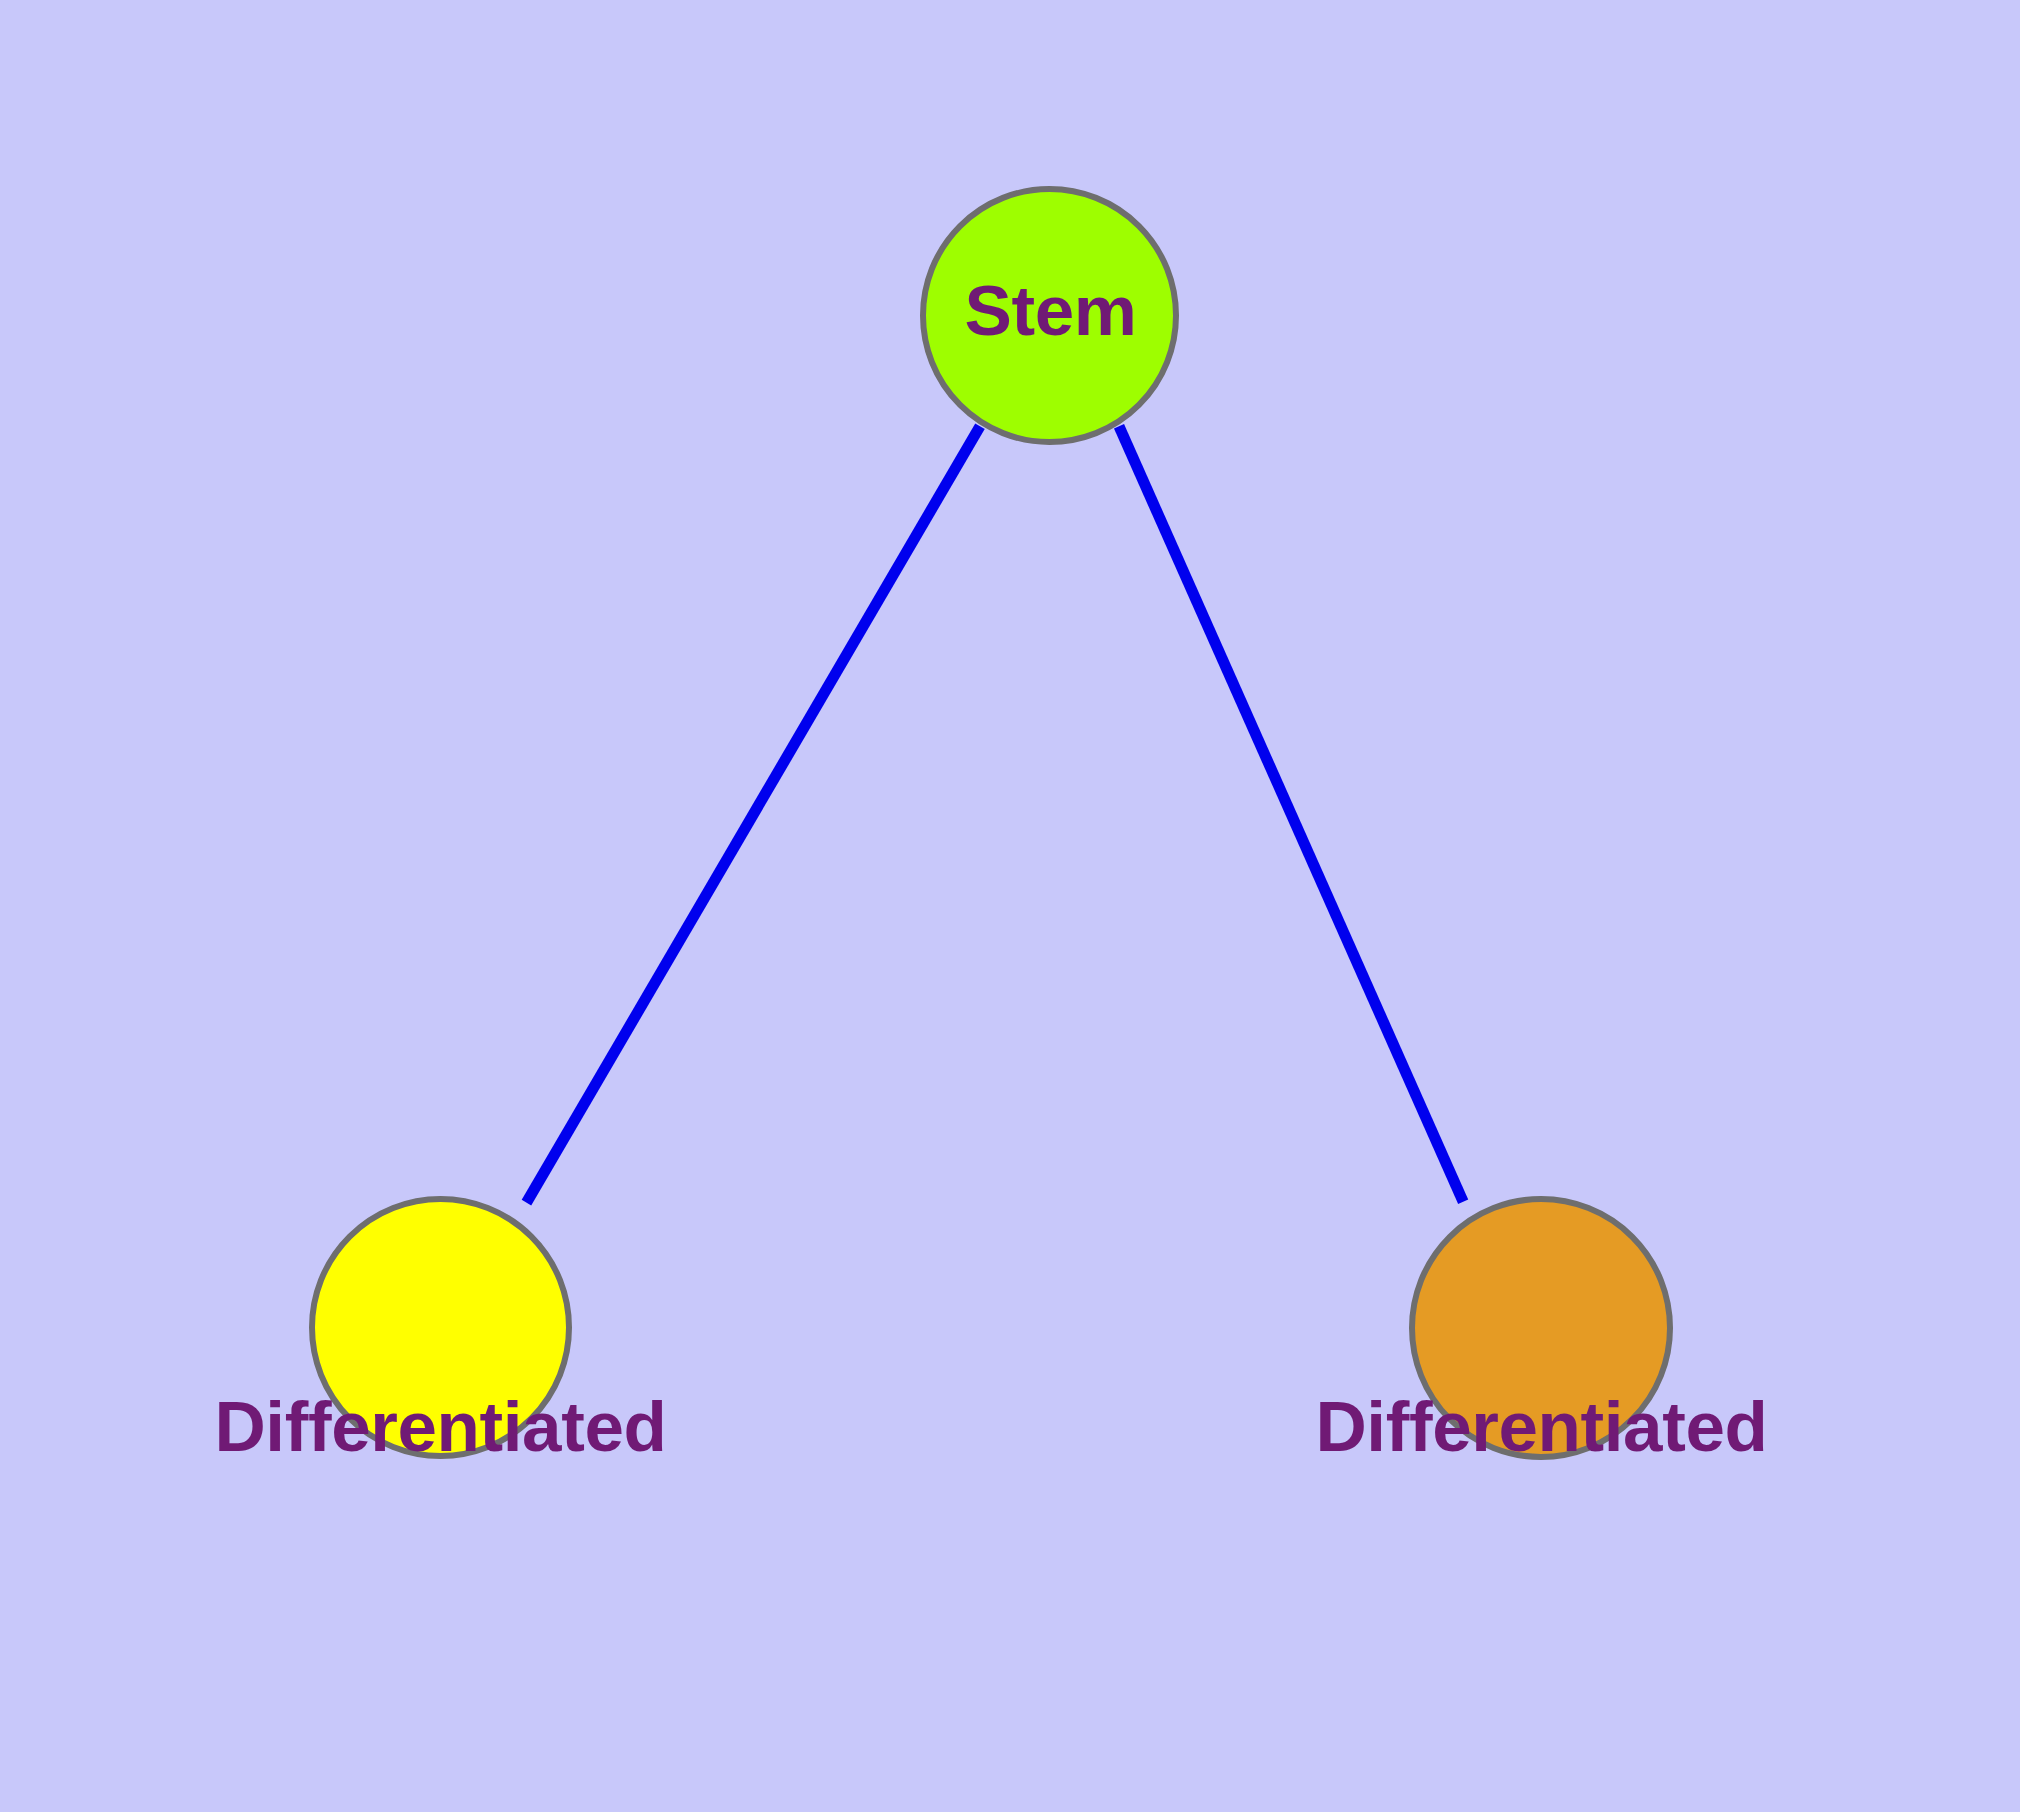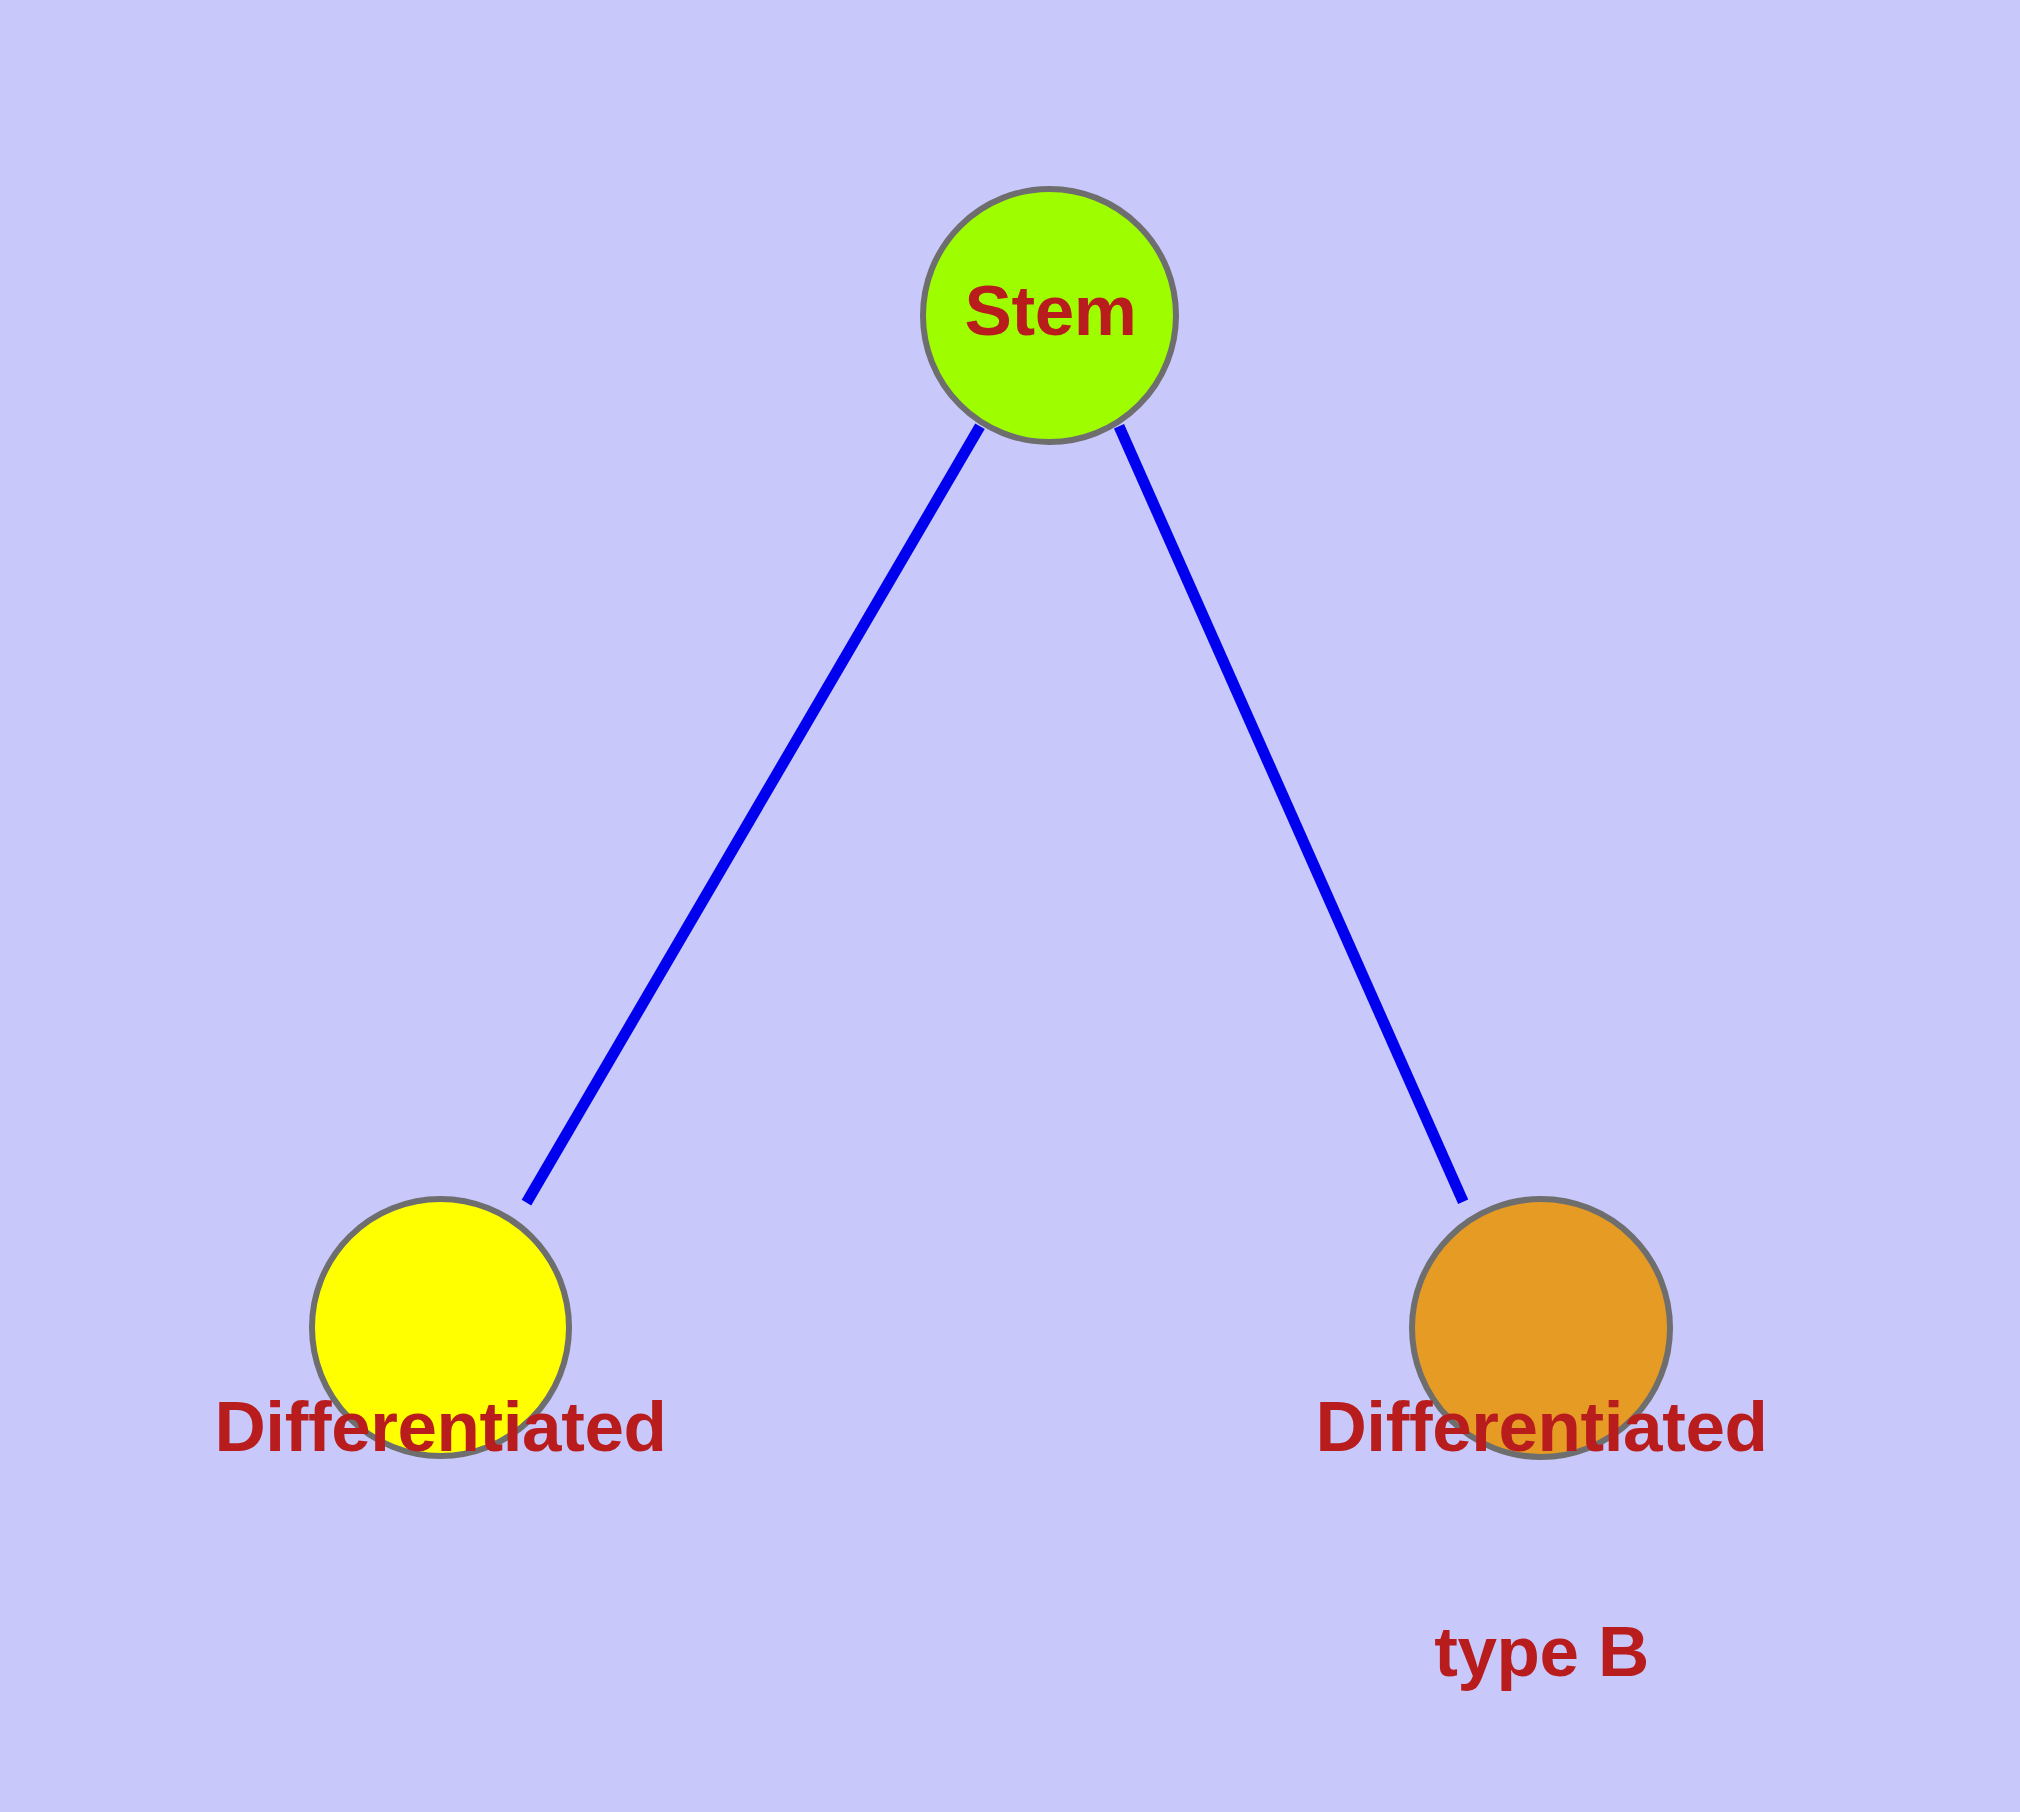--- a/index.html
+++ b/index.html
@@ -25,21 +25,21 @@
   .node {
     position: absolute;
     border-radius: 50%;
     box-sizing: border-box;
     border: 6px solid #6e6e6e;
   }
   .node-label {
     position: absolute;
     text-align: center;
     font-weight: bold;
-    color: #b91c1c;
+    color: #701a75;
     white-space: pre;
     line-height: 1.06;
     letter-spacing: -0.4px;
     pointer-events: none;
   }
   
   #node-stem {
     left: 920px;
     top: 186px;
     width: 259px;
@@ -96,17 +96,16 @@
   <div class="node" id="node-type-b"></div>
 
   <div class="node-label" id="label-stem">Stem</div>
 
   <div class="node-label" id="label-type-a">
     <div>Differentiated</div>
   </div>
 
   <div class="node-label" id="label-type-b">
     <div>Differentiated</div>
-    <div>type B</div>
   </div>
 
 </div>
 
 
 </body></html>

